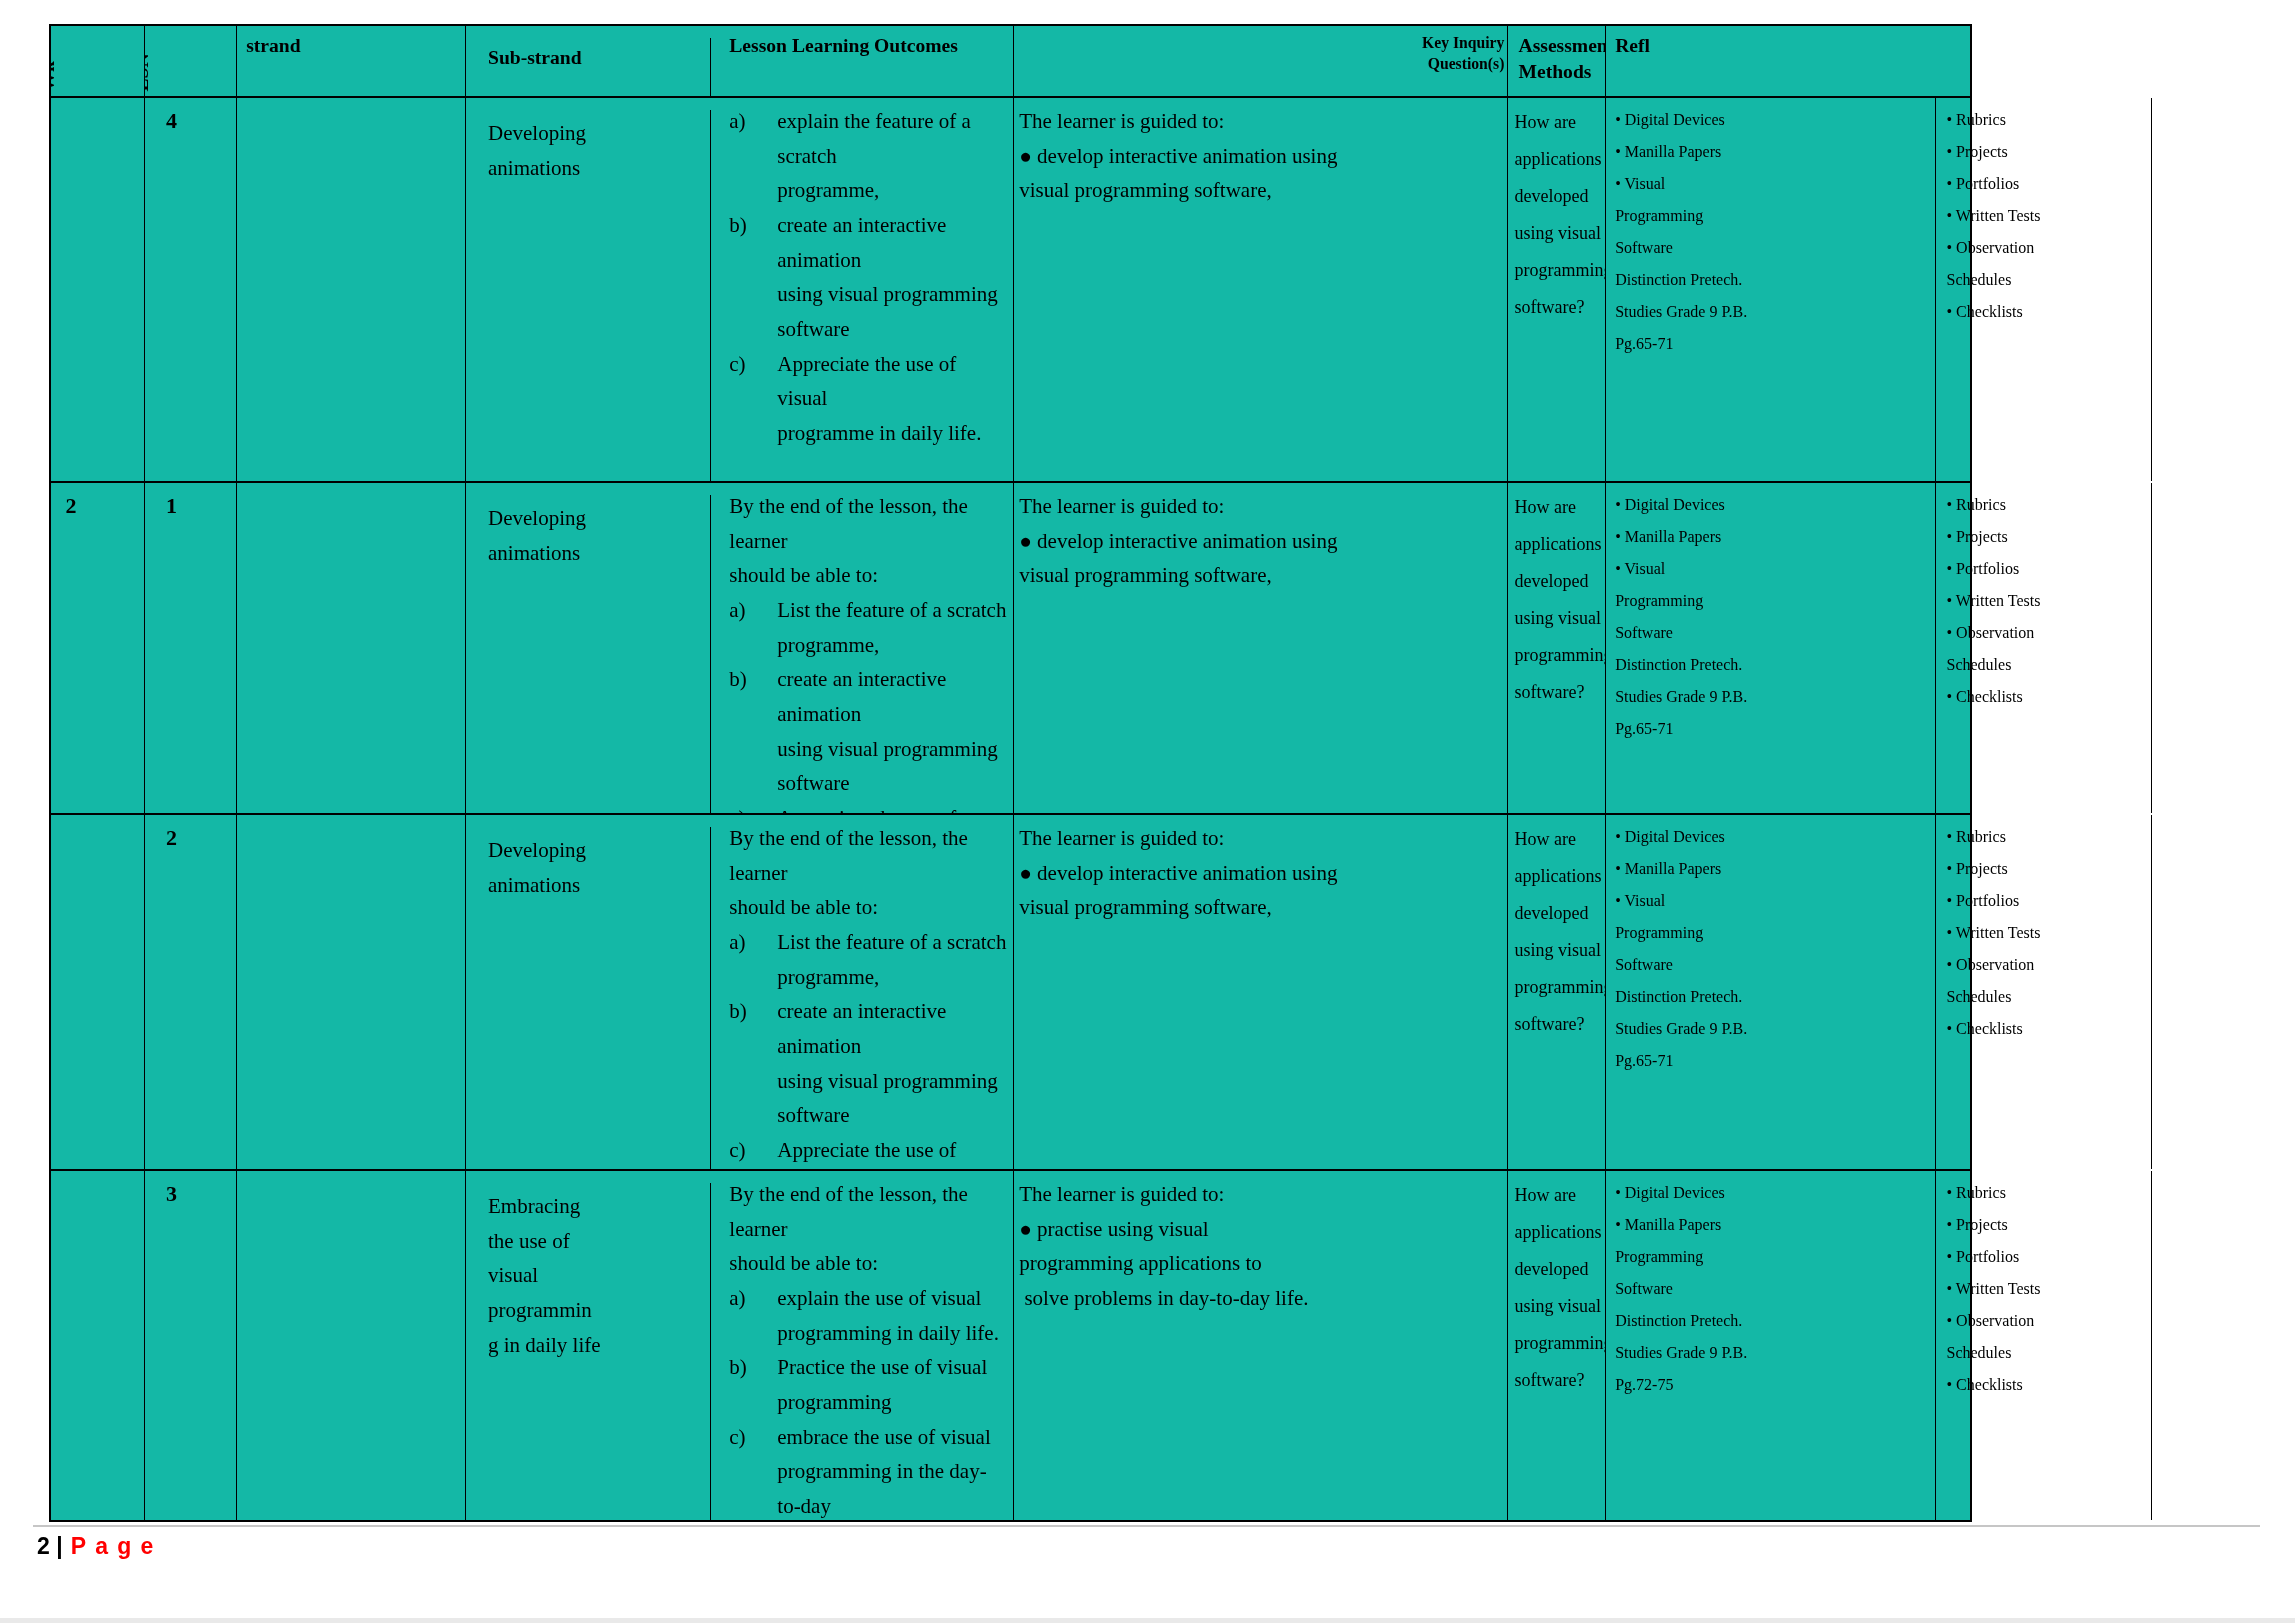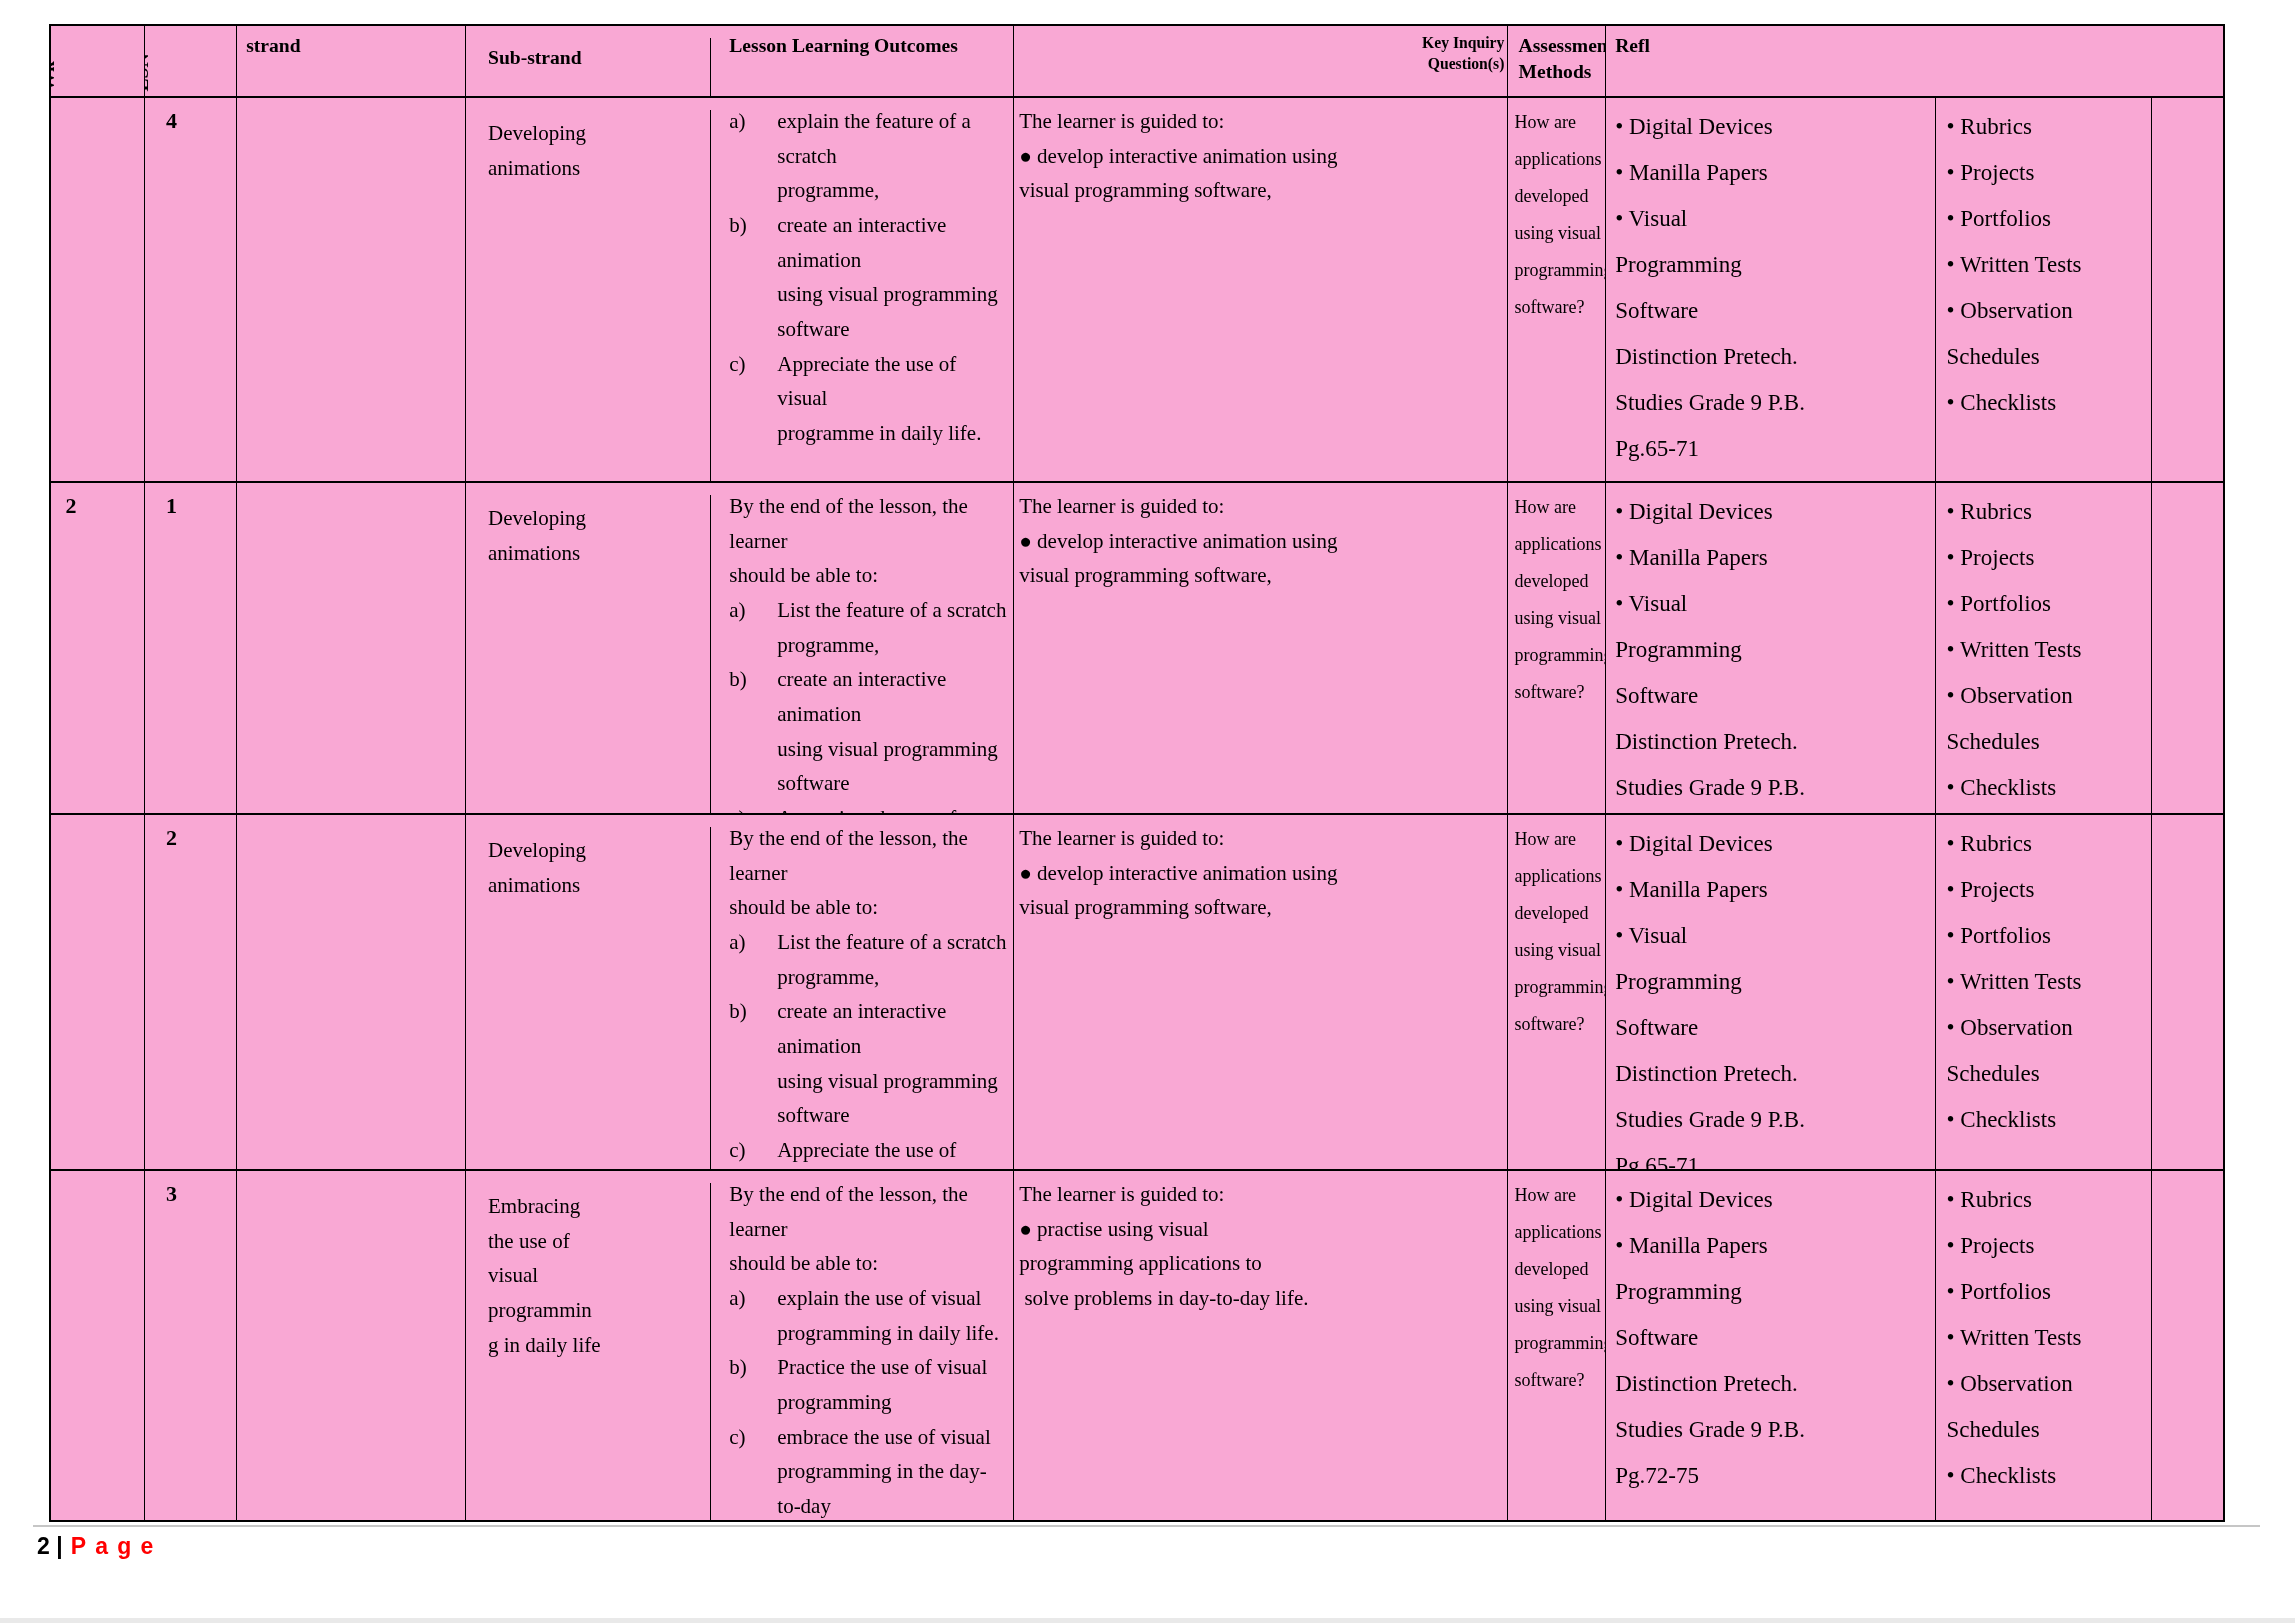--- a/index.html
+++ b/index.html
@@ -1,21 +1,21 @@
 <!DOCTYPE html>
 <html style="font-size:10.5px"><head>
 <meta charset="utf-8">
 <style>
   html,body { margin:0; padding:0; background:#ffffff; }
   body { width:2295px; height:1623px; position:relative;
          font-family:"Liberation Serif", serif; color:#000; }
 
   
-  .tbl { position:absolute; left:49px; top:23.6px; width:2176px;
-         border:2px solid #000; box-sizing:border-box; background:#f9a8d4; }
+  .tbl { position:absolute; left:49px; top:23.6px; width:1923px;
+         border:2px solid #000; box-sizing:border-box; background:#14b8a6; }
   .row { display:grid;
          grid-template-columns:94px 92px 229px 245px 303px 494px 98px 330px 216px 92px;
          border-bottom:2px solid #000; box-sizing:border-box; }
   .row:last-child { border-bottom:none; }
   .cell { border-right:1.3px solid #000; box-sizing:border-box;
           padding:6.5px 6.5px 0 9.2px; white-space:pre-line; overflow:hidden; }
   .cell:last-child { border-right:none; }
 
   
   .hrow { height:72px; font-weight:bold; }
@@ -27,21 +27,21 @@
 
   
   .b1  { font-size:21px; line-height:1.65; }
   .num { font-size:22px; font-weight:bold; padding-top:10.5px; }
   .c-wk  { padding-left:14.4px; }
   .c-lsn { padding-left:21px; }
   .c-sub { padding-left:22px;margin-top:12px; }
   .c-out { padding-left:18.3px; padding-right:3.9px; }
   .c-exp { padding-left:5.2px;  padding-right:3.9px; }
   .sm  { font-size:18px; line-height:2.05; }
-  .sm2 { font-size:23px; line-height:2.0; }
+  .sm2 { font-size:16px; line-height:2.0; }
   .c-inq { padding-left:6.5px; padding-right:2.6px; }
   .c-res { padding-left:9.2px; }
   .c-asm { padding-left:10.5px; }
 
   
   .ointro { white-space:pre-line; }
   .oitem  { display:flex; }
   .omark  { flex:0 0 48px; }
   .otext  { flex:1; white-space:pre-line; }
 

